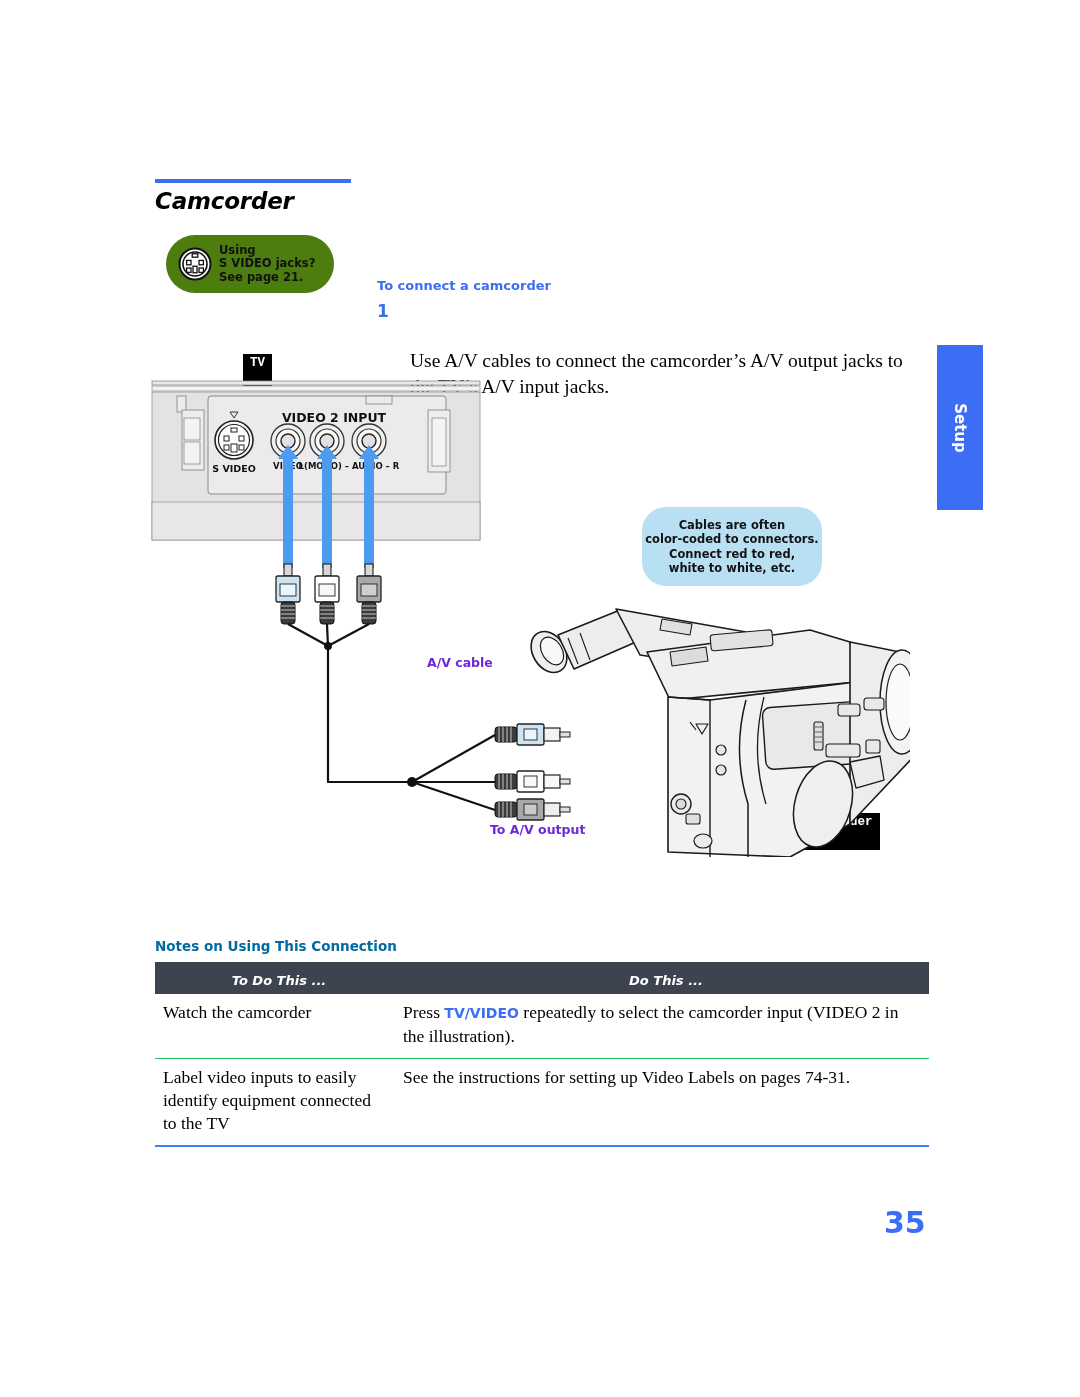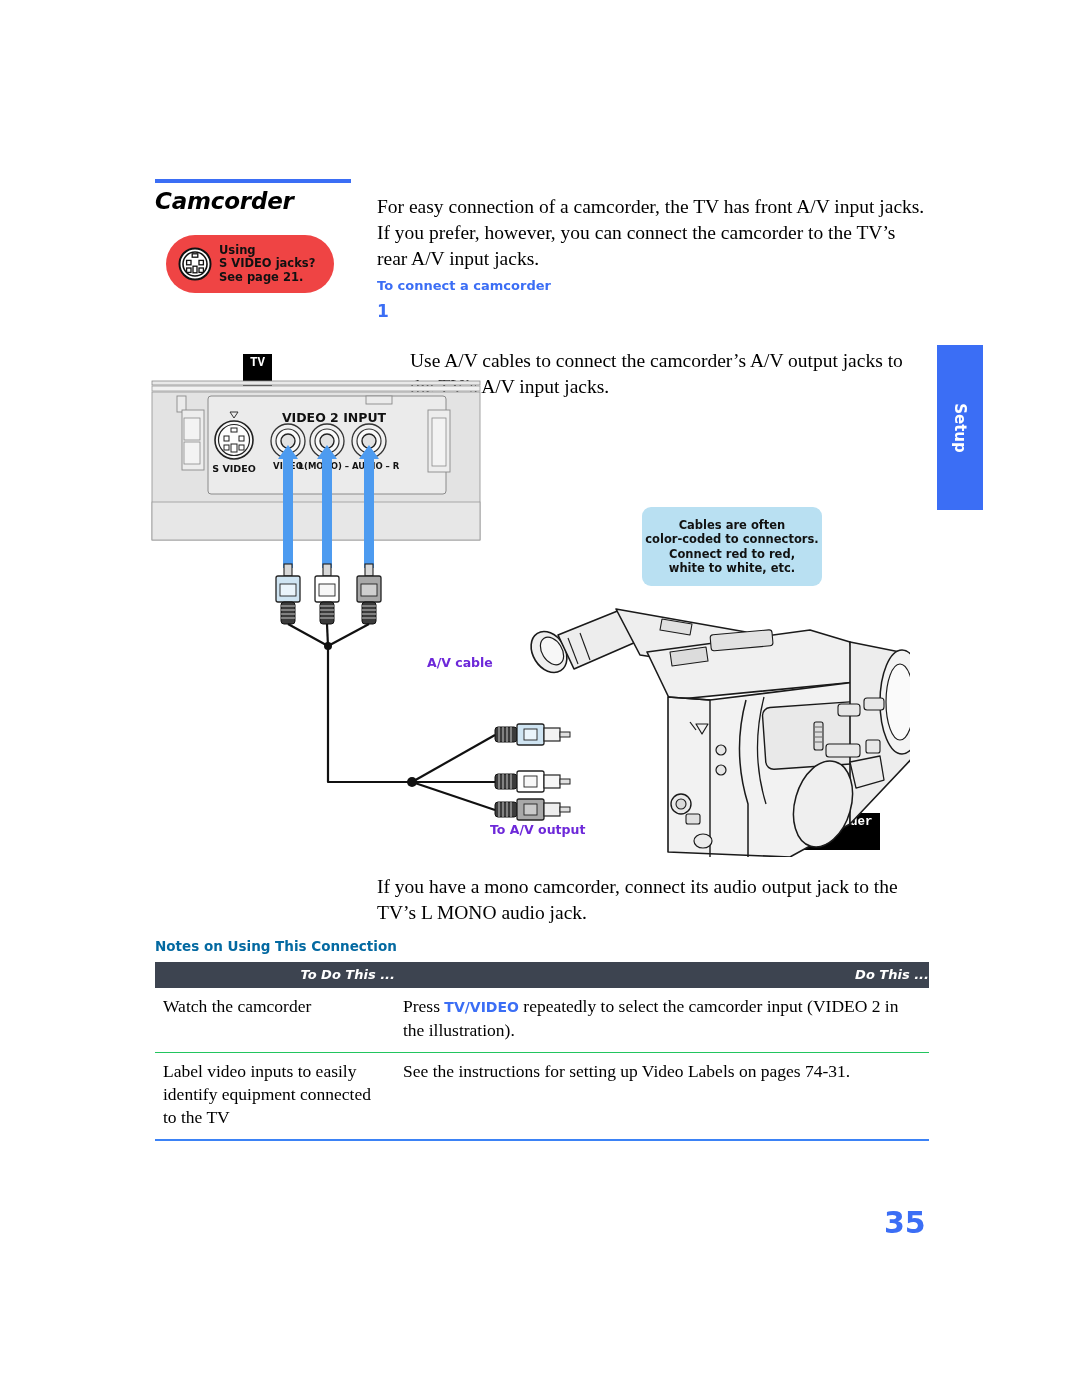--- a/index.html
+++ b/index.html
@@ -34,21 +34,21 @@
     font-size: 23px;
     letter-spacing: -0.2px;
     color: #000;
   }
 
   
   #svideo-tip {
     position: absolute;
     left: 166px; top: 235px;
     width: 168px; height: 58px;
-    background: #ef4444;
+    background: #4d7c0f;
     border-radius: 29px;
     display: flex;
     align-items: center;
   }
   #svideo-tip .tip-icon {
     width: 34px; height: 34px;
     margin-left: 12px;
     flex: 0 0 auto;
   }
   #svideo-tip .tip-text {
@@ -153,21 +153,21 @@
   }
   #label-avcable { left: 277px; top: 303px; }
   #label-avoutput { left: 340px; top: 470px; }
 
   
   #cable-tip {
     position: absolute;
     left: 492px; top: 155px;
     width: 180px; height: 79px;
     background: #b9e0f2;
-    border-radius: 9px;
+    border-radius: 24px;
     display: flex;
     align-items: center;
     justify-content: center;
     text-align: center;
   }
   #cable-tip .tip-text {
     font-family: "DejaVu Sans", sans-serif;
     font-weight: bold;
     font-size: 11.5px;
     line-height: 14.5px;
@@ -189,22 +189,22 @@
     width: 774px;
     border-collapse: collapse;
   }
   #notes-table thead th {
     background: #3d4450;
     color: #ffffff;
     font-family: "DejaVu Sans", sans-serif;
     font-style: italic;
     font-weight: bold;
     font-size: 13px;
-    text-align: right;
-    padding: 5px 0 6px 8px;
+    text-align: center;
+    padding: 11px 0 6px 8px;
   }
   #notes-table tbody td {
     font-family: "Liberation Serif", serif;
     font-size: 17.5px;
     line-height: 23px;
     vertical-align: top;
     padding: 7px 10px 10px 8px;
     border-bottom: 1px solid #22c55e;
   }
   #notes-table tbody tr:last-child td { border-bottom: 2px solid #3b82f6; }
@@ -242,21 +242,20 @@
         <rect x="15" y="19.2" width="4" height="6.6" fill="#fff" stroke="#111" stroke-width="1.3"></rect>
       </svg>
     </span>
     <span class="tip-text">
       <span>Using</span><br>
       <span>S VIDEO jacks?</span><br>
       <span>See page 21.</span>
     </span>
   </div>
 
-  <div id="intro-para" class="body-col body-p">For easy connection of a camcorder, the TV has front A/V input jacks. If you prefer, however, you can connect the camcorder to the TV’s rear A/V input jacks.</div>
 
   <div id="subhead-connect">To connect a camcorder</div>
 
   <div id="step-1">
     <span class="step-num">1</span>
     <div class="step-body">Use A/V cables to connect the camcorder’s A/V output jacks to the TV’s A/V input jacks.</div>
   </div>
 
   <div id="setup-tab">
     <span class="tab-label">Setup</span>
@@ -489,21 +488,20 @@
         <circle cx="531" cy="452" r="5" fill="#dadada" stroke-width="1.1"></circle>
         <rect x="536" y="462" width="14" height="10" rx="2" fill="#e0e0e0" stroke-width="1.1"></rect>
 
         <ellipse cx="673" cy="452" rx="28" ry="44" transform="rotate(16 673 452)" fill="#efefef" stroke-width="1.5"></ellipse>
         <path d="M700,410 L730,404 L734,428 L706,436 Z" fill="#ececec" stroke-width="1.3"></path>
         <ellipse cx="553" cy="489" rx="9" ry="7" fill="#ebebeb" stroke-width="1.2"></ellipse>
       </g>
     </svg>
   </div>
 
-  <div id="mono-para" class="body-col body-p">If you have a mono camcorder, connect its audio output jack to the TV’s L MONO audio jack.</div>
 
   <div id="notes-heading">Notes on Using This Connection</div>
 
   <table id="notes-table">
     <thead>
       <tr>
         <th class="col-a">To Do This ...</th>
         <th>Do This ...</th>
       </tr>
     </thead>

